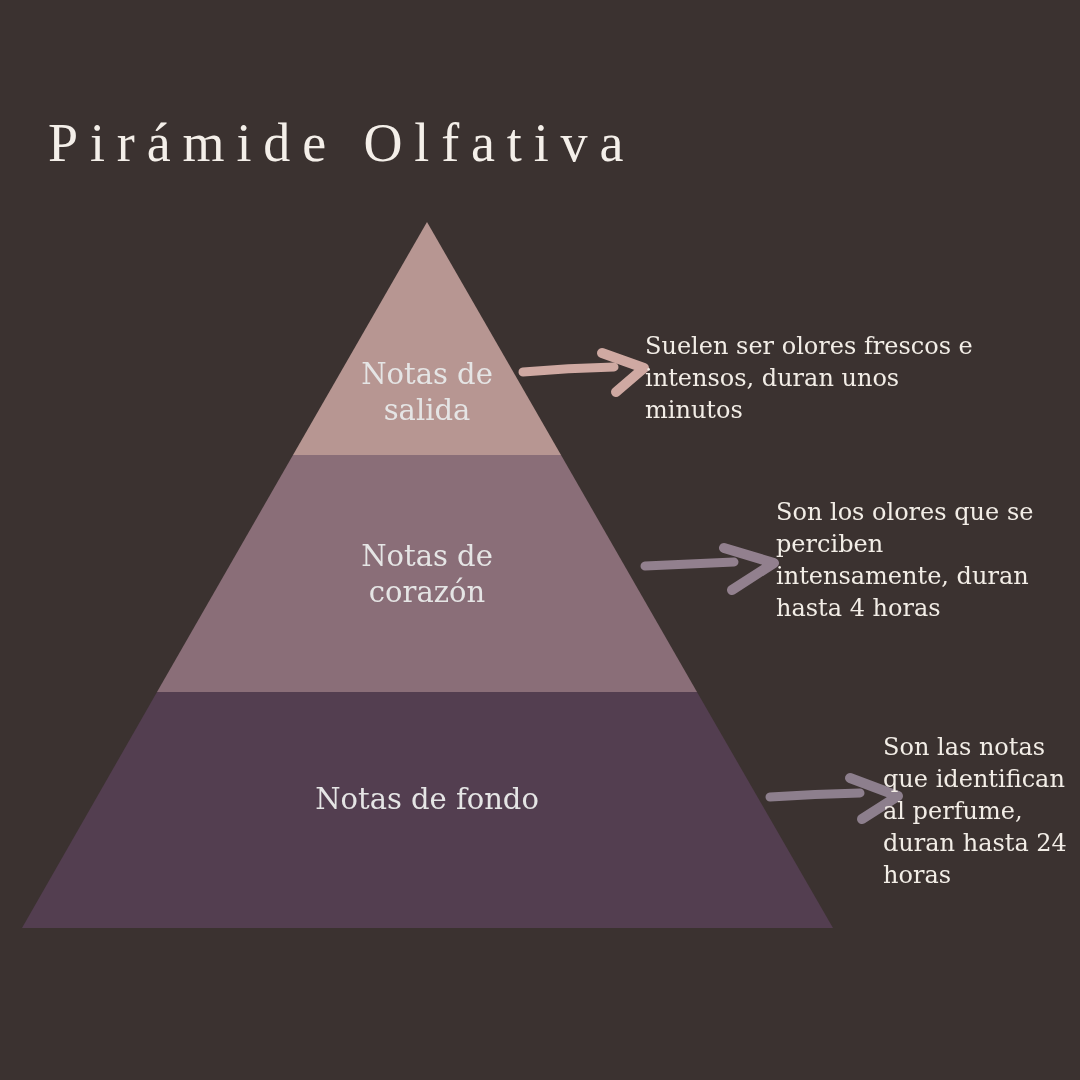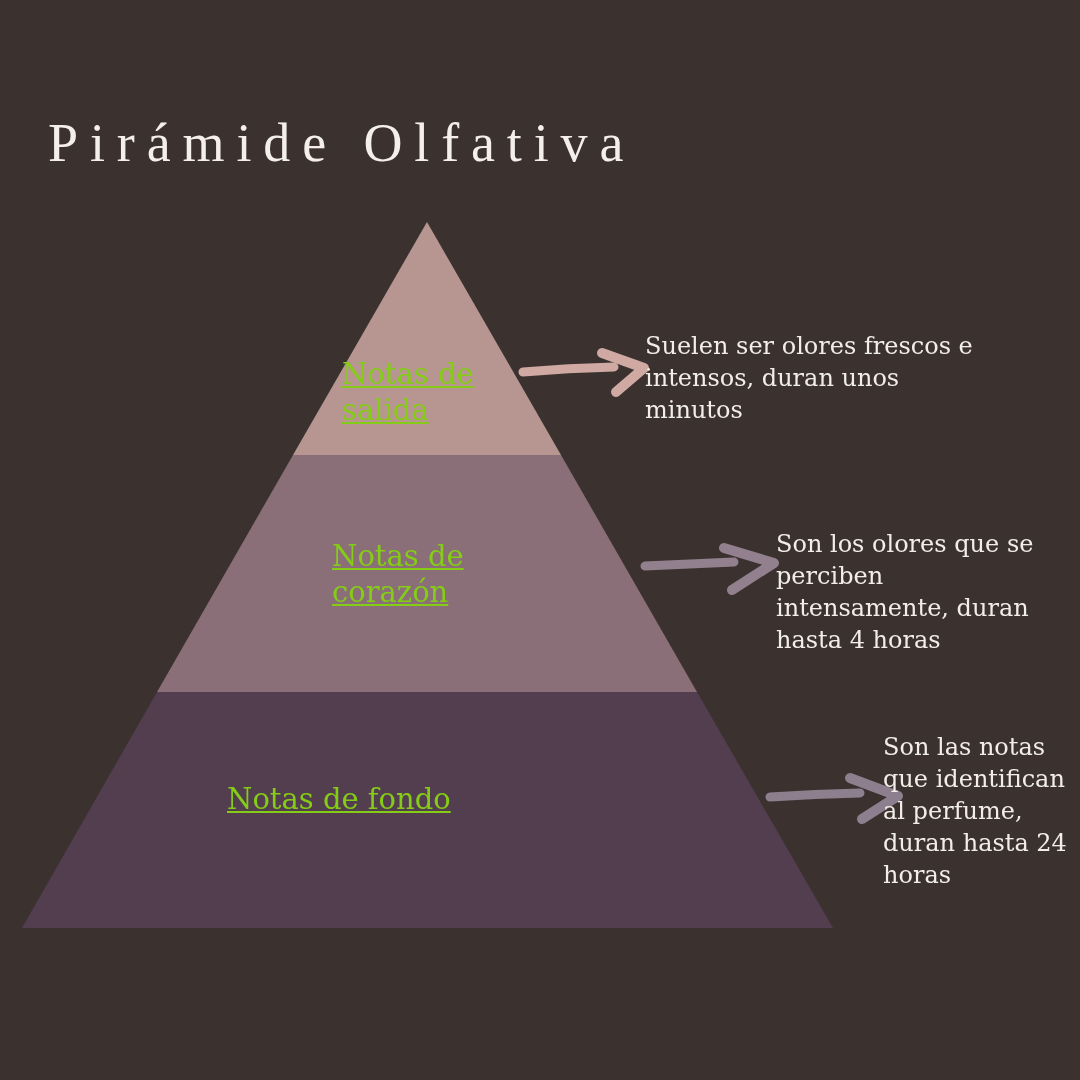--- a/index.html
+++ b/index.html
@@ -29,40 +29,39 @@
     white-space: nowrap;
     padding-left: 48px;
   }
   .pyramid-svg {
     position: absolute;
     top: 0;
     left: 0;
   }
   .tier-label {
     position: absolute;
-    text-align: left;
-    color: #84cc16;
+    text-align: center;
+    color: #e5e5e5;
     font-size: 29px;
     line-height: 36px;
     font-weight: 400;
-    text-decoration: underline;
   }
   .label-top    { left: 342px; top: 356px; width: 170px; }
   .label-heart  { left: 332px; top: 538px; width: 190px; }
   .label-base   { left: 227px; top: 781px; width: 400px; }
   .description {
     position: absolute;
     text-align: left;
     color: #f2ede6;
     font-size: 24px;
     line-height: 32px;
     font-weight: 400;
   }
   .desc-top   { left: 645px; top: 330px; width: 335px; }
-  .desc-heart { left: 776px; top: 528px; width: 262px; }
+  .desc-heart { left: 776px; top: 496px; width: 262px; }
   .desc-base  { left: 883px; top: 720px; width: 196px; margin-top: 11px; }
 </style>
 </head>
 <body>
 
 <div class="canvas">
 
   <div class="title">Pirámide Olfativa</div>
 
   <svg class="pyramid-svg" width="1080" height="1080" viewBox="0 0 1080 1080">

